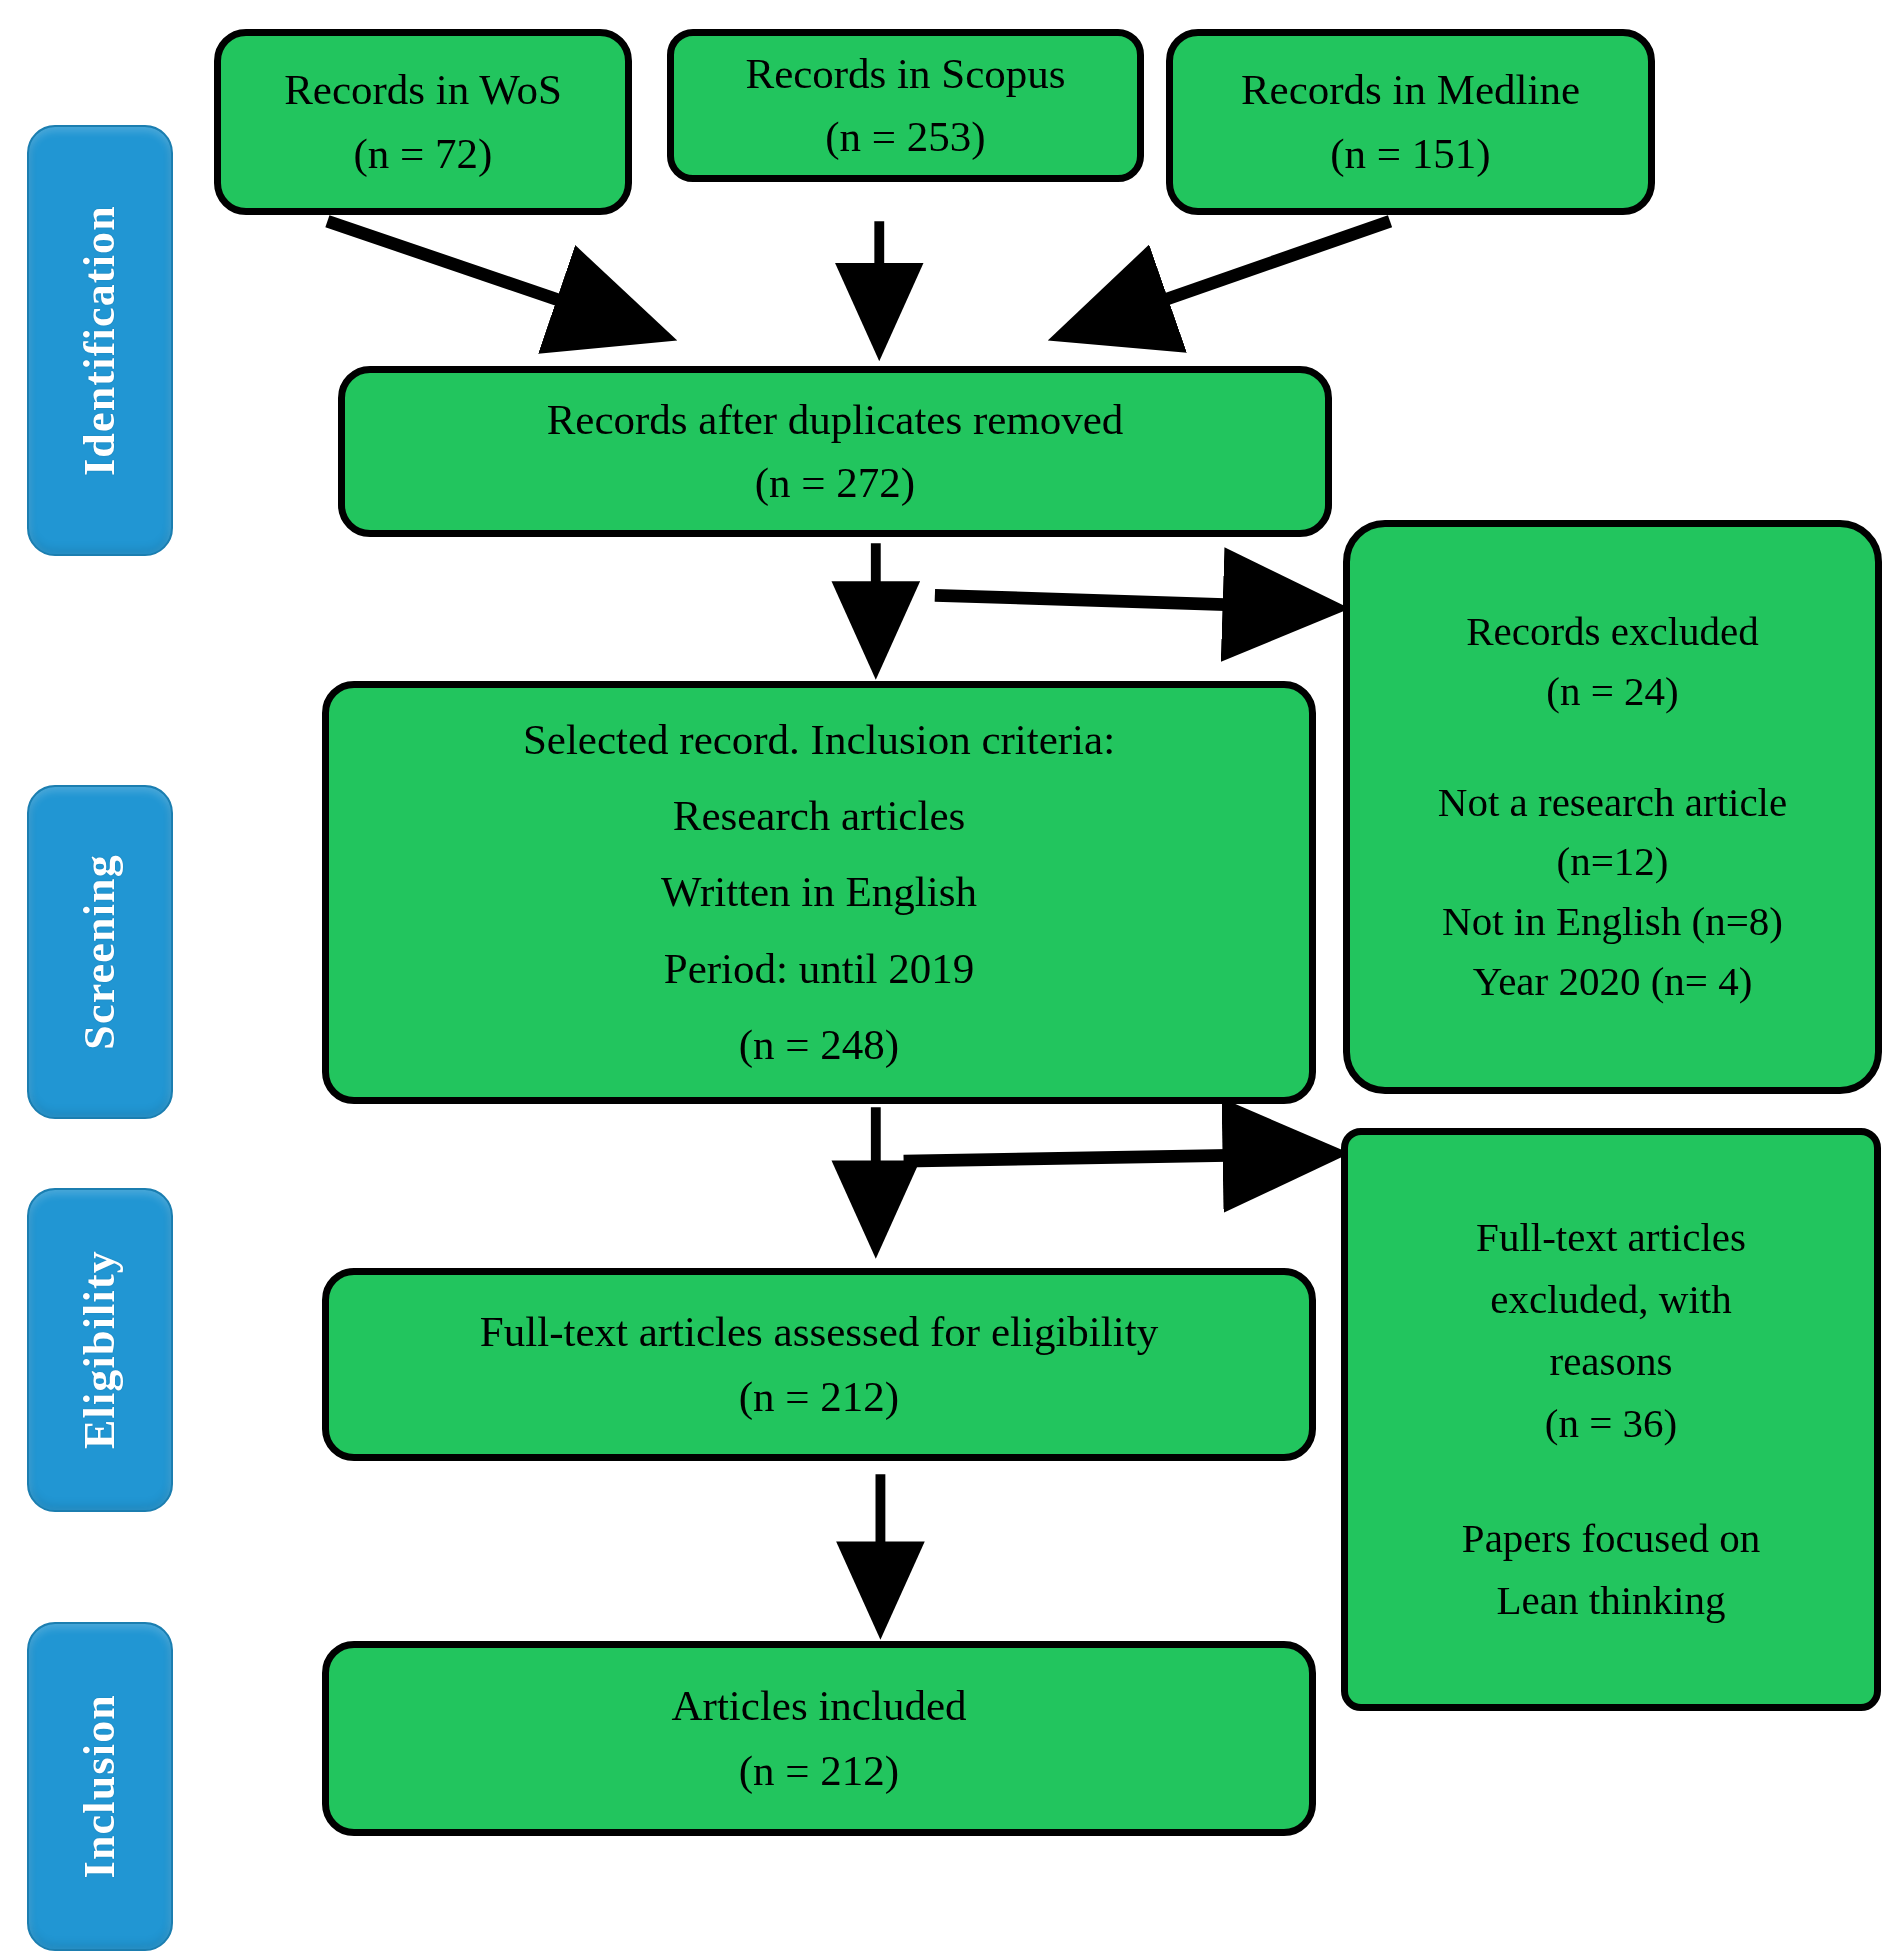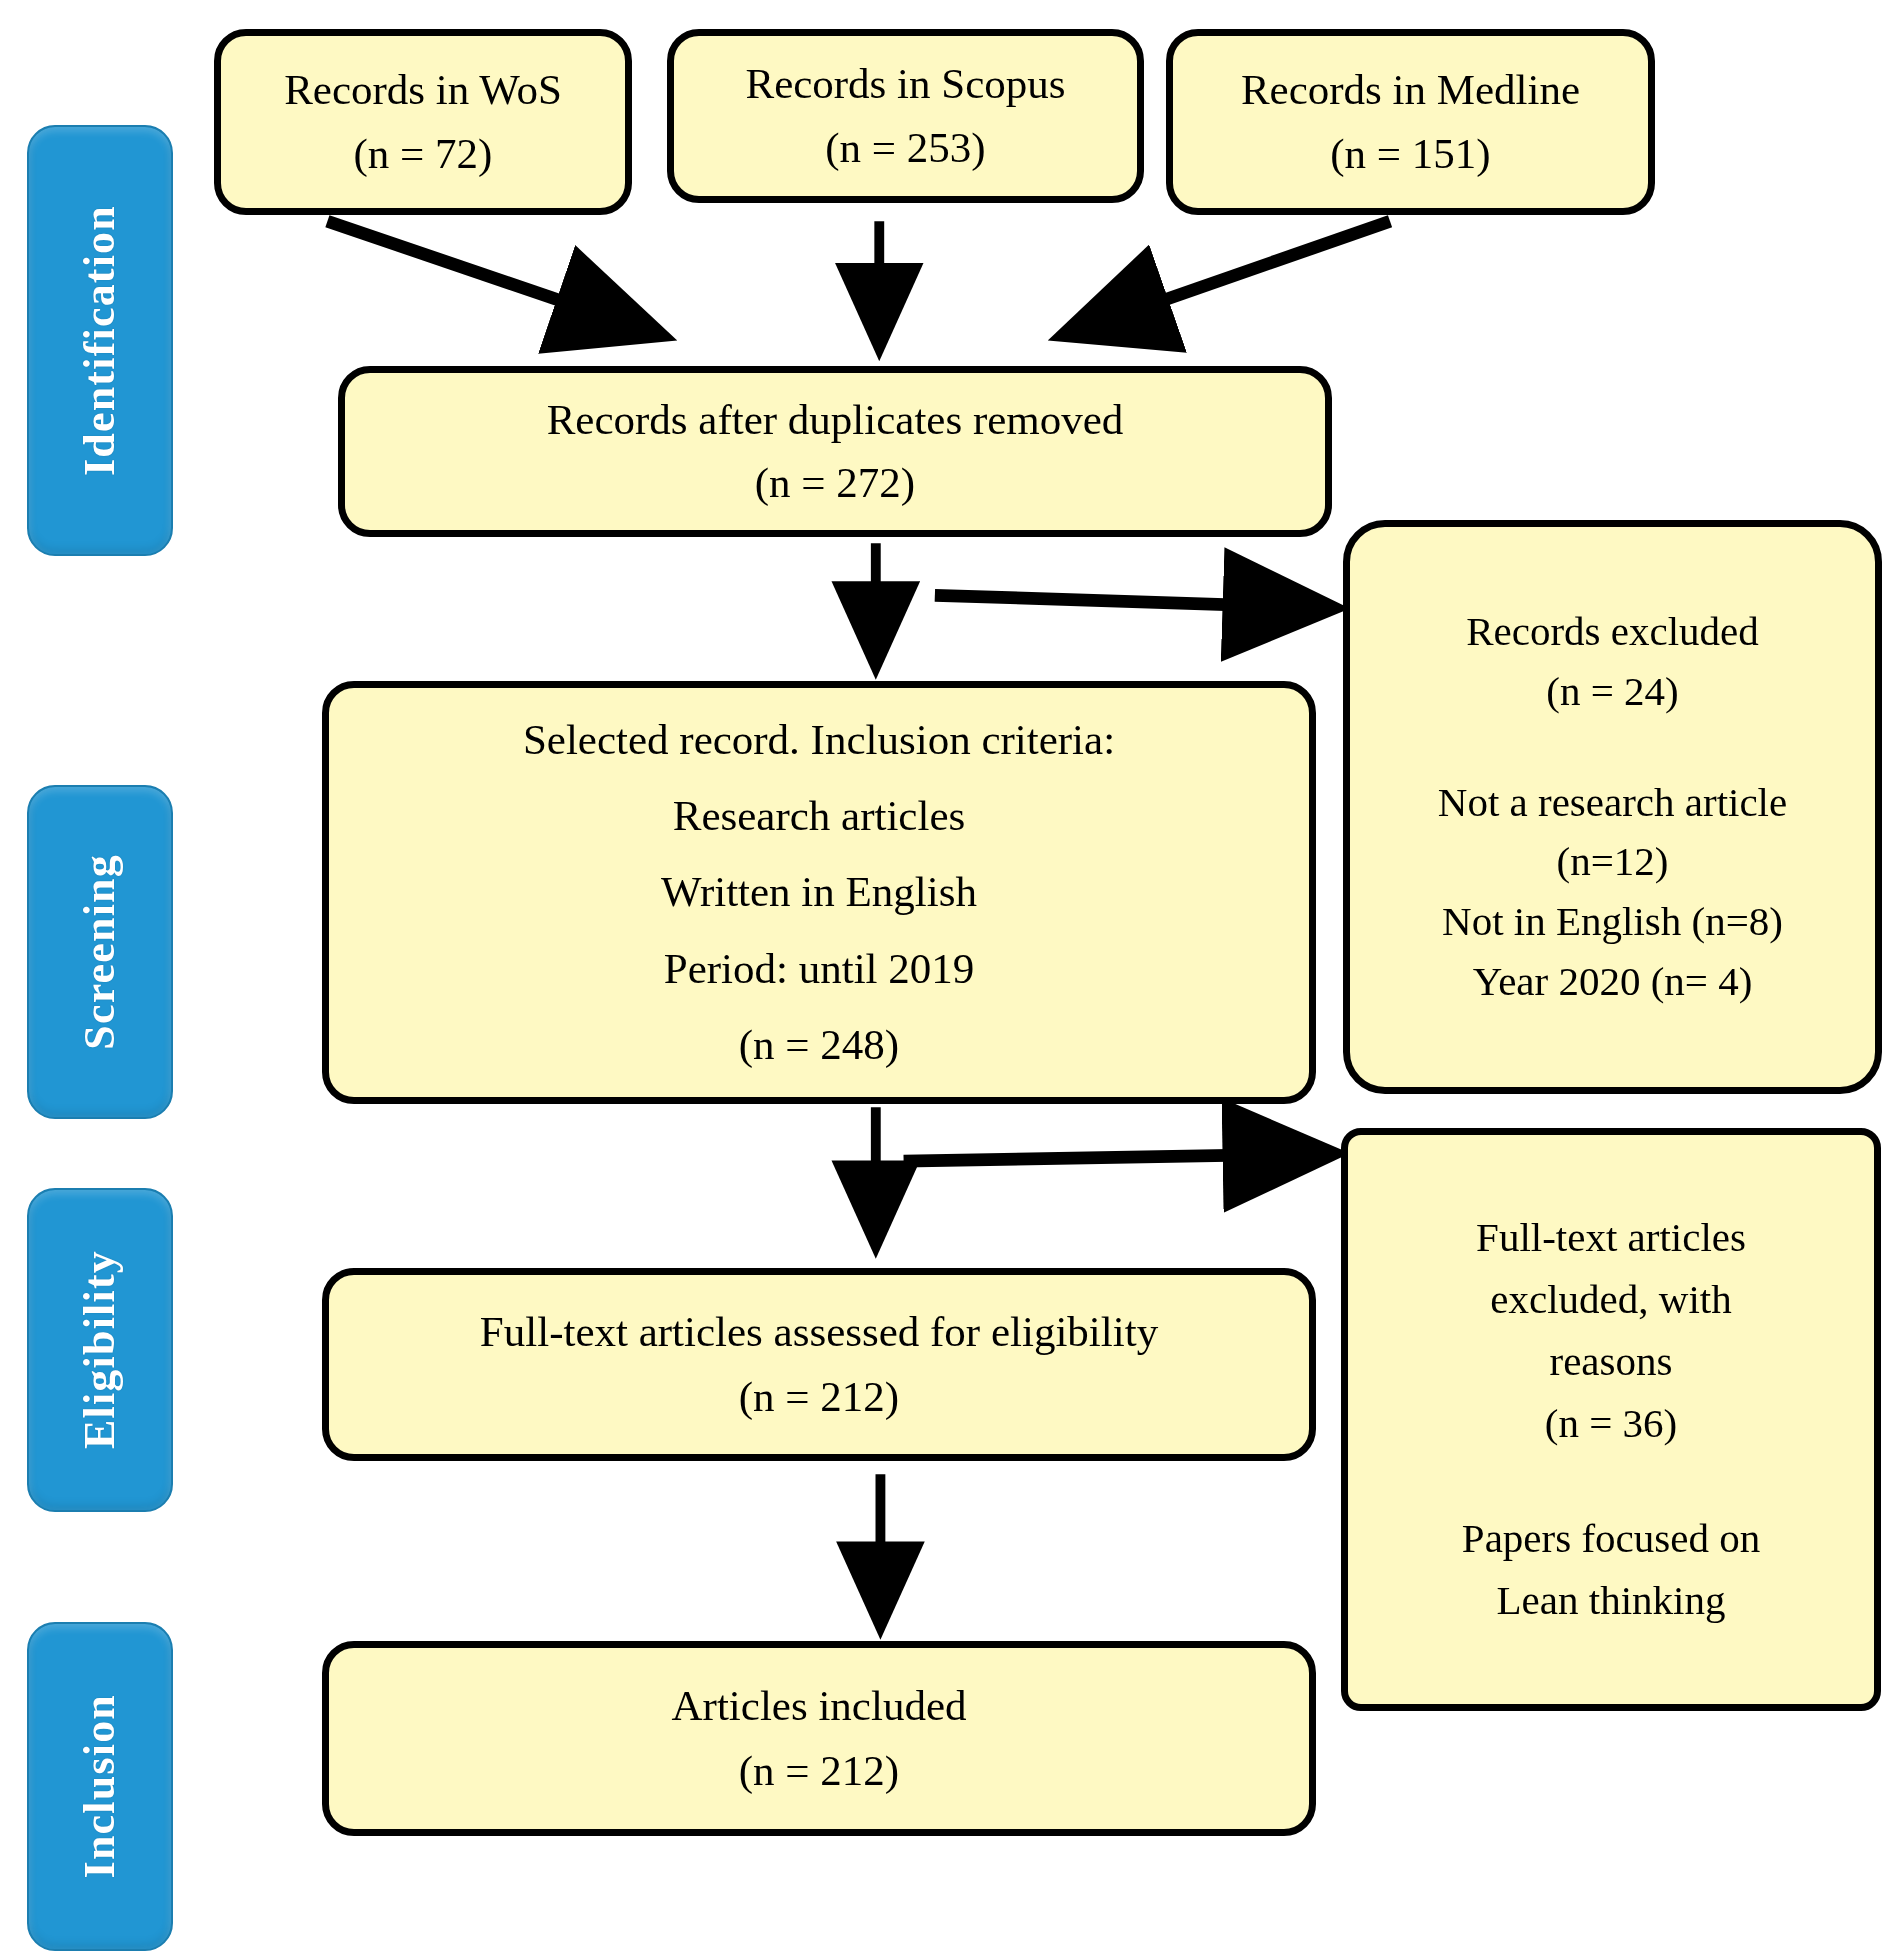--- a/index.html
+++ b/index.html
@@ -48,21 +48,21 @@
   }
 
   #stage-identification { left: 27px;  top: 125px;  width: 146px; height: 431px; }
   #stage-screening      { left: 27px;  top: 785px; width: 146px; height: 334px; }
   #stage-eligibility    { left: 27px;  top: 1188px; width: 146px; height: 324px; }
   #stage-inclusion      { left: 27px;  top: 1622px; width: 146px; height: 329px; }
 
   
   .flow-box {
     position: absolute;
-    background: #fef9c3;
+    background: #22c55e;
     border: 7.5px solid #000000;
     border-radius: 32px;
     box-sizing: border-box;
     display: flex;
     flex-direction: column;
     align-items: center;
     justify-content: center;
     text-align: center;
     color: #000000;
     font-size: 43px;
@@ -71,21 +71,21 @@
   .flow-box .ln {
     display: block;
     white-space: nowrap;
   }
   .flow-box .ln.spacer {
     height: 0.9em;
   }
 
   
   #box-wos     { left: 214px;  top: 29px;  width: 418px; height: 186px; }
-  #box-scopus  { left: 667px; top: 29px;  width: 477px; height: 174px; }
+  #box-scopus  { left: 667px; top: 29px;  width: 477px; height: 153px; border-radius: 26px; }
   #box-medline { left: 1166px; top: 29px;  width: 489px; height: 186px; }
   #box-wos .ln, #box-scopus .ln, #box-medline .ln { margin: 7.5px 0; }
 
   
   #box-duplicates { left: 338px; top: 366px; width: 994px; height: 171px; }
   #box-duplicates .ln { margin: 7.5px 0; }
 
   
   #box-selected {
     left: 322px; top: 681px; width: 994px; height: 423px;

